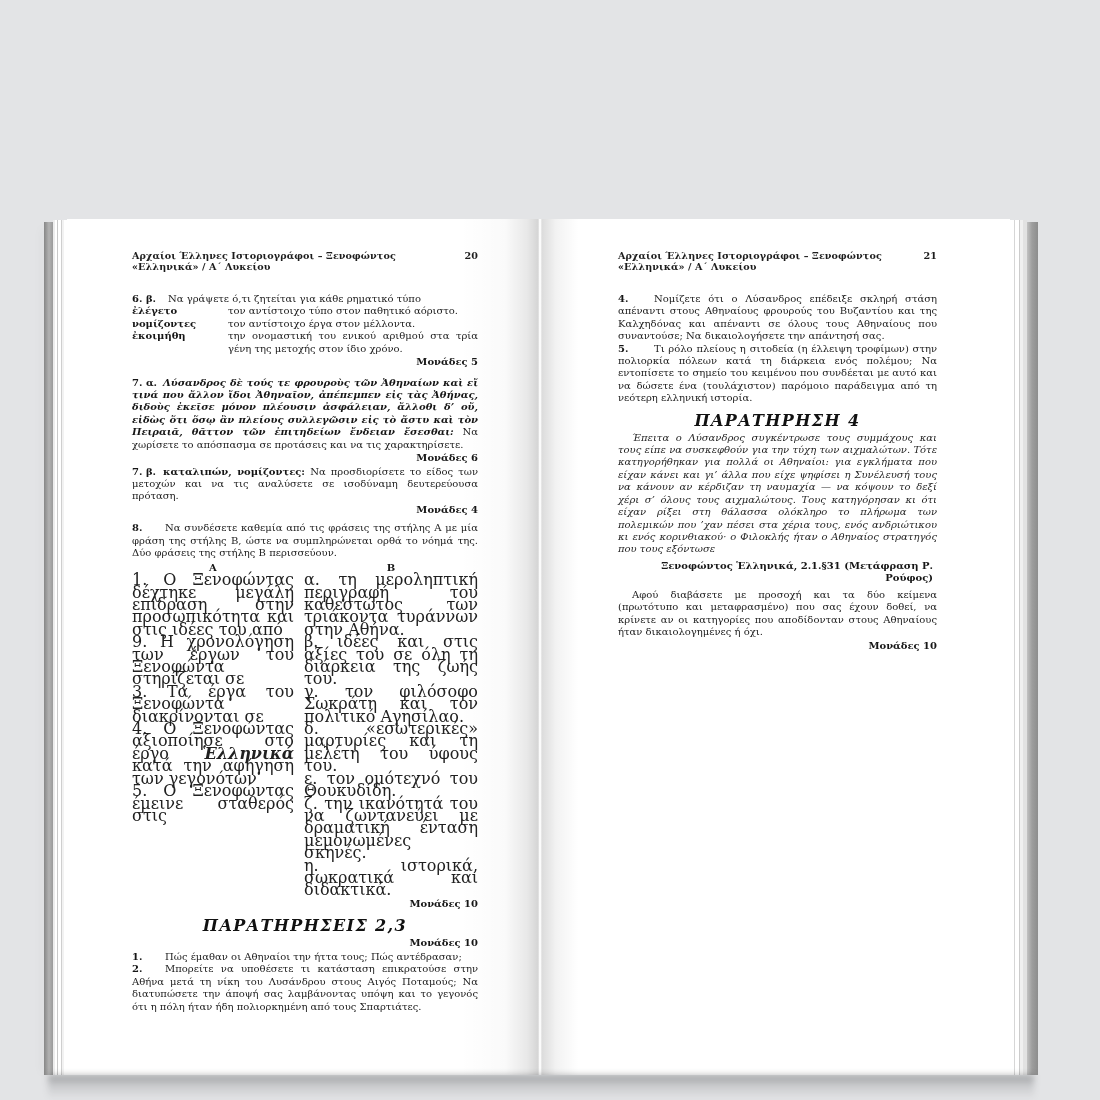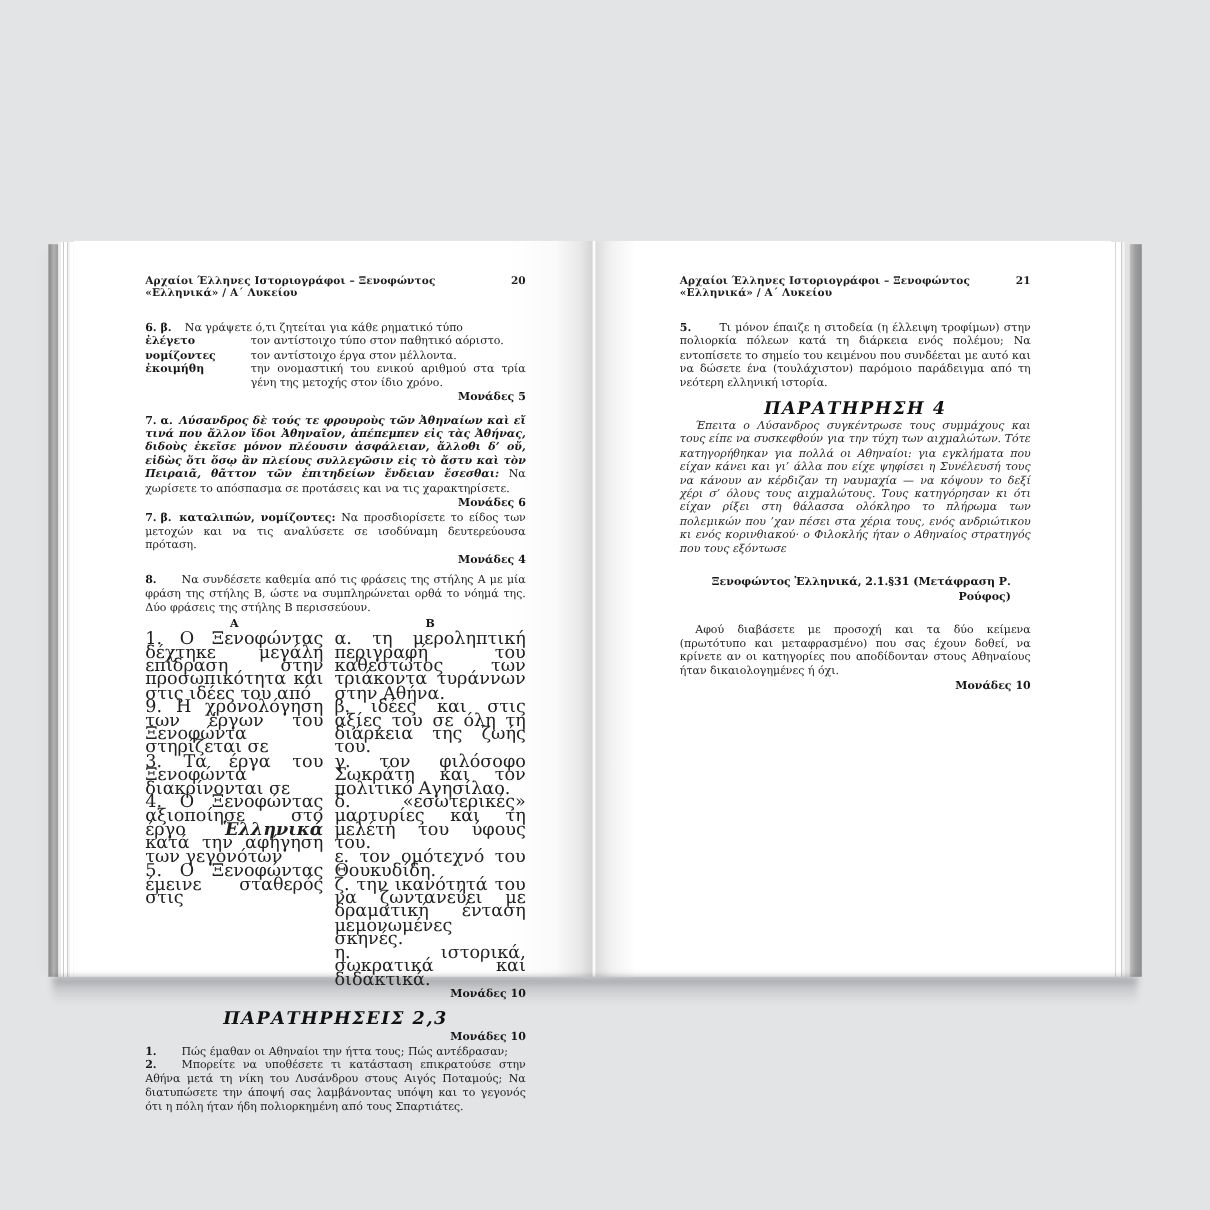--- a/index.html
+++ b/index.html
@@ -5,21 +5,21 @@
   html,body{margin:0;padding:0;}
   body{
     width:1100px;height:1100px;
     background:#e3e4e6;
     font-family:"DejaVu Serif","Liberation Serif",serif;
     -webkit-font-smoothing:antialiased;
   }
   .stage{position:relative;width:1100px;height:1100px;overflow:hidden;}
 
   
-  .book{position:absolute;left:44px;top:219px;width:994px;height:669px;}
+  .book{position:absolute;left:44px;top:219px;width:994px;height:856px;}
   .book::after{
     content:"";position:absolute;left:4px;right:4px;top:100%;height:24px;
     background:linear-gradient(to bottom,rgba(35,38,42,0.38),rgba(35,38,42,0.14) 40%,rgba(35,38,42,0) 100%);
     filter:blur(3px);
   }
   .cover-edge{position:absolute;top:3px;bottom:0;}
   .cover-edge.left{left:0;width:9px;background:linear-gradient(to right,#878787,#b2b2b2 55%,#9a9a9a);
     box-shadow:-5px 2px 10px -4px rgba(0,0,0,0.18);}
   .cover-edge.right{left:983px;width:11px;background:linear-gradient(to right,#c2c2c2,#9e9e9e 45%,#8d8d8d);
     box-shadow:14px 4px 20px -6px rgba(0,0,0,0.30);}
@@ -50,21 +50,21 @@
   .bterm{font-weight:bold;color:#161616;}
   .gap6{margin-top:6px;} .gap8{margin-top:8px;}
   .cols{display:flex;gap:10px;margin-top:1px;}
   .colA{flex:none;width:162px;} .colB{flex:1;}
   .colhead{font-weight:bold;font-size:10px;line-height:13.5px;text-align:center;color:#161616;}
   .cell{margin:0;font-size:16px;line-height:12.4px;text-align:justify;color:#212121;}
   .cell i{font-weight:bold;font-style:italic;}
   .obs-heading{margin:7px 0 2px;text-align:center;font-weight:bold;font-style:italic;
     font-size:16px;line-height:18px;letter-spacing:1.4px;color:#111111;}
   .translation{font-style:italic;text-indent:14px;color:#262626;}
-  .source{margin:18px;font-weight:bold;font-size:10px;line-height:12.6px;text-align:right;color:#161616;}
+  .source{margin:4px;font-weight:bold;font-size:10px;line-height:12.6px;text-align:right;color:#161616;}
   .indent{text-indent:14px;}
 </style>
 </head>
 <body>
 
 <div class="stage">
   <div class="book">
     <div class="cover-edge left"></div>
     <div class="stack left"></div>
 
@@ -133,21 +133,22 @@
         <p class="para"><span class="lbl w33">2.</span><span>Μπορείτε να υποθέσετε τι κατάσταση επικρατούσε στην Αθήνα μετά τη νίκη του Λυσάνδρου στους Αιγός Ποταμούς; Να διατυπώσετε την άποψή σας λαμβάνοντας υπόψη και το γεγονός ότι η πόλη ήταν ήδη πολιορκημένη από τους Σπαρτιάτες.</span></p>
       </div>
     </div>
 
     <div class="page page-right">
       <div class="page-header">
         <span>Αρχαίοι Έλληνες Ιστοριογράφοι – Ξενοφώντος «Ελληνικά» /  Α΄ Λυκείου</span>
         <span>21</span>
       </div>
 
-      <p class="para"><span class="lbl w36">5.</span><span>Τι μόνον έπαιζε η σιτοδεία (η έλλειψη τροφίμων) στην πολιορκία πόλεων κατά τη διάρκεια ενός πολέμου; Να εντοπίσετε το σημείο του κειμένου που συνδέεται με αυτό και να δώσετε ένα (τουλάχιστον) παρόμοιο παράδειγμα από τη νεότερη ελληνική ιστορία.</span></p>
+      <p class="para"><span class="lbl w36">4.</span><span>Νομίζετε ότι ο Λύσανδρος επέδειξε σκληρή στάση απέναντι στους Αθηναίους φρουρούς του Βυζαντίου και της Καλχηδόνας και απέναντι σε όλους τους Αθηναίους που συναντούσε; Να δικαιολογήσετε την απάντησή σας.</span></p>
+      <p class="para"><span class="lbl w36">5.</span><span>Τι ρόλο πλείους η σιτοδεία (η έλλειψη τροφίμων) στην πολιορκία πόλεων κατά τη διάρκεια ενός πολέμου; Να εντοπίσετε το σημείο του κειμένου που συνδέεται με αυτό και να δώσετε ένα (τουλάχιστον) παρόμοιο παράδειγμα από τη νεότερη ελληνική ιστορία.</span></p>
 
       <div>
         <div class="obs-heading">ΠΑΡΑΤΗΡΗΣΗ 4</div>
         <p class="para translation">Έπειτα ο Λύσανδρος συγκέντρωσε τους συμμάχους και τους είπε να συσκεφθούν για την τύχη των αιχμαλώτων. Τότε κατηγορήθηκαν για πολλά οι Αθηναίοι: για εγκλήματα που είχαν κάνει και γι’ άλλα που είχε ψηφίσει η Συνέλευσή τους να κάνουν αν κέρδιζαν τη ναυμαχία — να κόψουν το δεξί χέρι σ’ όλους τους αιχμαλώτους. Τους κατηγόρησαν κι ότι είχαν ρίξει στη θάλασσα ολόκληρο το πλήρωμα των πολεμικών που ’χαν πέσει στα χέρια τους, ενός ανδριώτικου κι ενός κορινθιακού· ο Φιλοκλής ήταν ο Αθηναίος στρατηγός που τους εξόντωσε</p>
         <p class="source">Ξενοφώντος Ἑλληνικά, 2.1.§31 (Μετάφραση Ρ. Ρούφος)</p>
         <p class="para indent">Αφού διαβάσετε με προσοχή και τα δύο κείμενα (πρωτότυπο και μεταφρασμένο) που σας έχουν δοθεί, να κρίνετε αν οι κατηγορίες που αποδίδονταν στους Αθηναίους ήταν δικαιολογημένες ή όχι.</p>
         <p class="points">Μονάδες 10</p>
       </div>
     </div>
 

